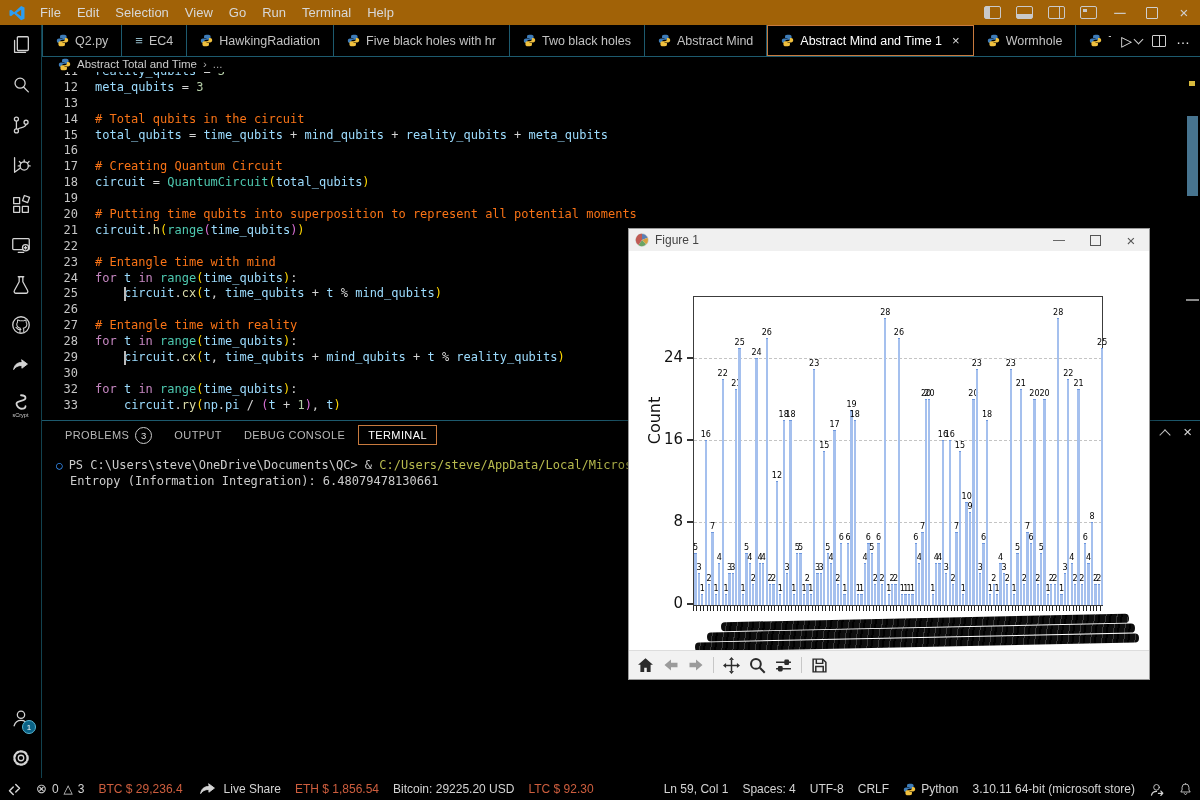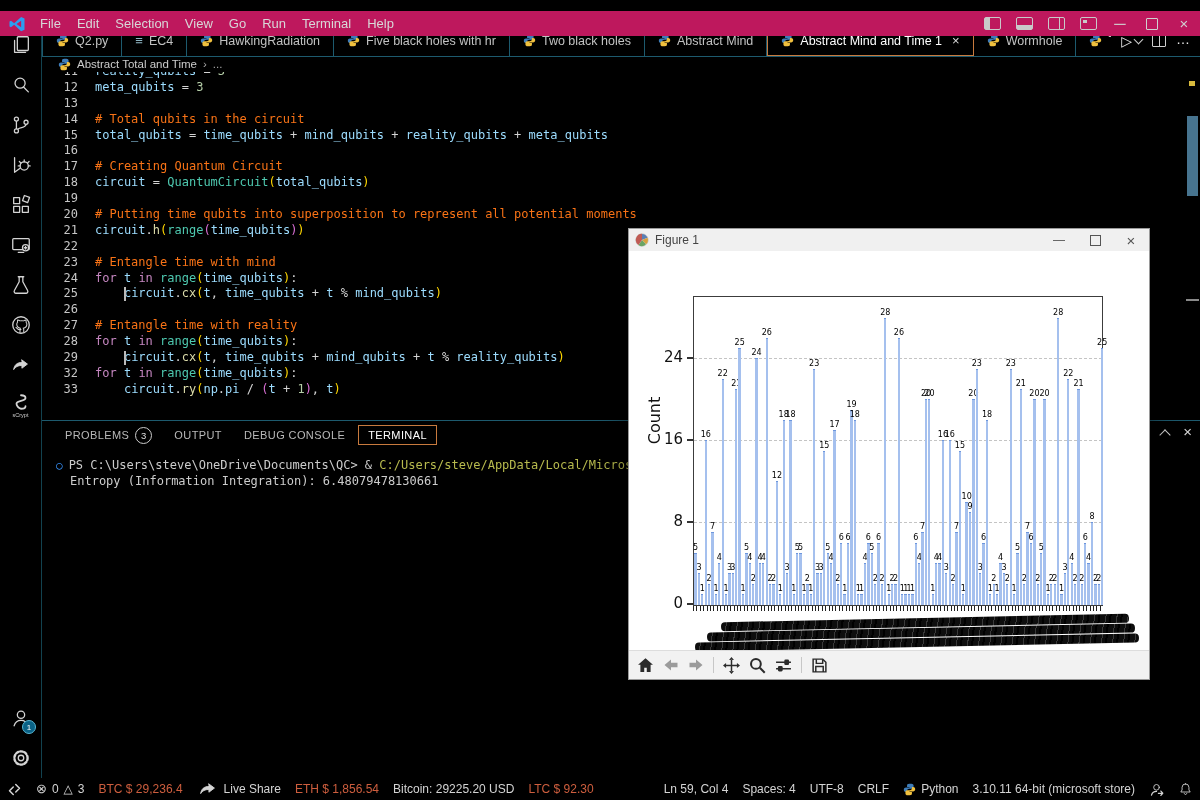--- a/index.html
+++ b/index.html
@@ -2,21 +2,21 @@
 <html><head>
 <meta charset="utf-8">
 <style>
   html,body{margin:0;padding:0}
   body{width:1200px;height:800px;background:#000;position:relative;overflow:hidden;
        font-family:"Liberation Sans",sans-serif;-webkit-font-smoothing:antialiased}
   .icon{display:inline-flex;align-items:center;justify-content:center;line-height:0}
   .icon svg{display:block}
 
   
-  #titlebar{position:absolute;top:11px;left:0;right:0;height:25px;display:flex;align-items:center;background:#be185d;z-index:5}
+  #titlebar{position:absolute;top:0;left:0;right:0;height:25px;display:flex;align-items:center;background:#a16207;z-index:5}
   #vscode-logo{width:18px;height:18px;margin:0 6px 0 8px}
   .menu-item{color:#d8d8d8;font-size:13px;padding:3px 8px;border-radius:4px}
   #win-title{position:absolute;left:300px;right:300px;text-align:center;color:#cfcfcf;font-size:12.5px;pointer-events:none;white-space:nowrap}
   #win-controls{margin-left:auto;display:flex;align-items:center}
   .wc{width:32px;height:25px;display:flex;align-items:center;justify-content:center;color:#d0d0d0}
   .lay{width:15px;height:11px;border:1.2px solid #c9c9c9;border-radius:2px;position:relative}
   .lay.l::before{content:"";position:absolute;left:0;top:0;bottom:0;width:5px;background:#c9c9c9}
   .lay.b::before{content:"";position:absolute;left:0;right:0;bottom:0;height:4px;background:#c9c9c9}
   .lay.r::before{content:"";position:absolute;right:0;top:0;bottom:0;width:4px;border-left:1.2px solid #c9c9c9}
   .lay.g::before{content:"";position:absolute;left:2px;top:2px;width:4px;height:3px;background:#c9c9c9}
@@ -368,20 +368,21 @@
       <div class="cl"><span class="ln">20</span><span class="ct"><span class="tok-c"># Putting time qubits into superposition to represent all potential moments</span></span></div>
       <div class="cl"><span class="ln">21</span><span class="ct"><span class="tok-v">circuit</span><span class="tok-o">.</span><span class="tok-f">h</span><span class="tok-p1">(</span><span class="tok-t">range</span><span class="tok-p2">(</span><span class="tok-v">time_qubits</span><span class="tok-p2">)</span><span class="tok-p1">)</span></span></div>
       <div class="cl"><span class="ln">22</span><span class="ct"></span></div>
       <div class="cl"><span class="ln">23</span><span class="ct"><span class="tok-c"># Entangle time with mind</span></span></div>
       <div class="cl"><span class="ln">24</span><span class="ct"><span class="tok-k">for</span><span class="tok-o"> </span><span class="tok-v">t</span><span class="tok-o"> </span><span class="tok-k">in</span><span class="tok-o"> </span><span class="tok-t">range</span><span class="tok-p1">(</span><span class="tok-v">time_qubits</span><span class="tok-p1">)</span><span class="tok-o">:</span></span></div>
       <div class="cl"><span class="ln">25</span><span class="ct"><span class="iguide"></span><span class="tok-o">    </span><span class="tok-v">circuit</span><span class="tok-o">.</span><span class="tok-f">cx</span><span class="tok-p1">(</span><span class="tok-v">t</span><span class="tok-o">, </span><span class="tok-v">time_qubits</span><span class="tok-o"> + </span><span class="tok-v">t</span><span class="tok-o"> % </span><span class="tok-v">mind_qubits</span><span class="tok-p1">)</span></span></div>
       <div class="cl"><span class="ln">26</span><span class="ct"></span></div>
       <div class="cl"><span class="ln">27</span><span class="ct"><span class="tok-c"># Entangle time with reality</span></span></div>
       <div class="cl"><span class="ln">28</span><span class="ct"><span class="tok-k">for</span><span class="tok-o"> </span><span class="tok-v">t</span><span class="tok-o"> </span><span class="tok-k">in</span><span class="tok-o"> </span><span class="tok-t">range</span><span class="tok-p1">(</span><span class="tok-v">time_qubits</span><span class="tok-p1">)</span><span class="tok-o">:</span></span></div>
       <div class="cl"><span class="ln">29</span><span class="ct"><span class="iguide"></span><span class="tok-o">    </span><span class="tok-v">circuit</span><span class="tok-o">.</span><span class="tok-f">cx</span><span class="tok-p1">(</span><span class="tok-v">t</span><span class="tok-o">, </span><span class="tok-v">time_qubits</span><span class="tok-o"> + </span><span class="tok-v">mind_qubits</span><span class="tok-o"> + </span><span class="tok-v">t</span><span class="tok-o"> % </span><span class="tok-v">reality_qubits</span><span class="tok-p1">)</span></span></div>
+      <div class="cl"><span class="ln">30</span><span class="ct"></span></div>
       <div class="cl"><span class="ln">32</span><span class="ct"><span class="tok-k">for</span><span class="tok-o"> </span><span class="tok-v">t</span><span class="tok-o"> </span><span class="tok-k">in</span><span class="tok-o"> </span><span class="tok-t">range</span><span class="tok-p1">(</span><span class="tok-v">time_qubits</span><span class="tok-p1">)</span><span class="tok-o">:</span></span></div>
       <div class="cl"><span class="ln">33</span><span class="ct"><span class="tok-o">    </span><span class="tok-v">circuit</span><span class="tok-o">.</span><span class="tok-f">ry</span><span class="tok-p1">(</span><span class="tok-v">np</span><span class="tok-o">.</span><span class="tok-v">pi</span><span class="tok-o"> / </span><span class="tok-p2">(</span><span class="tok-v">t</span><span class="tok-o"> + </span><span class="tok-n">1</span><span class="tok-p2">)</span><span class="tok-o">, </span><span class="tok-v">t</span><span class="tok-p1">)</span></span></div>
     </div>
   <div id="edit-scroll-thumb"></div>
   <div id="ovr-warn"></div>
   <div id="ovr-mark"></div>
 </div>
 
 <div id="panel">
   <div id="panel-tabs">
@@ -775,21 +776,21 @@
       </span>
       <span class="sb-item">
         <span>Bitcoin: 29225.20 USD</span>
       </span>
       <span class="sb-item sb-accent">
         <span>LTC $ 92.30</span>
       </span>
     </div>
   <div id="sb-right">
       <span class="sb-item">
-        <span>Ln 59, Col 4</span>
+        <span>Ln 59, Col 1</span>
       </span>
       <span class="sb-item">
         <span>Spaces: 4</span>
       </span>
       <span class="sb-item">
         <span>UTF-8</span>
       </span>
       <span class="sb-item">
         <span>CRLF</span>
       </span>

